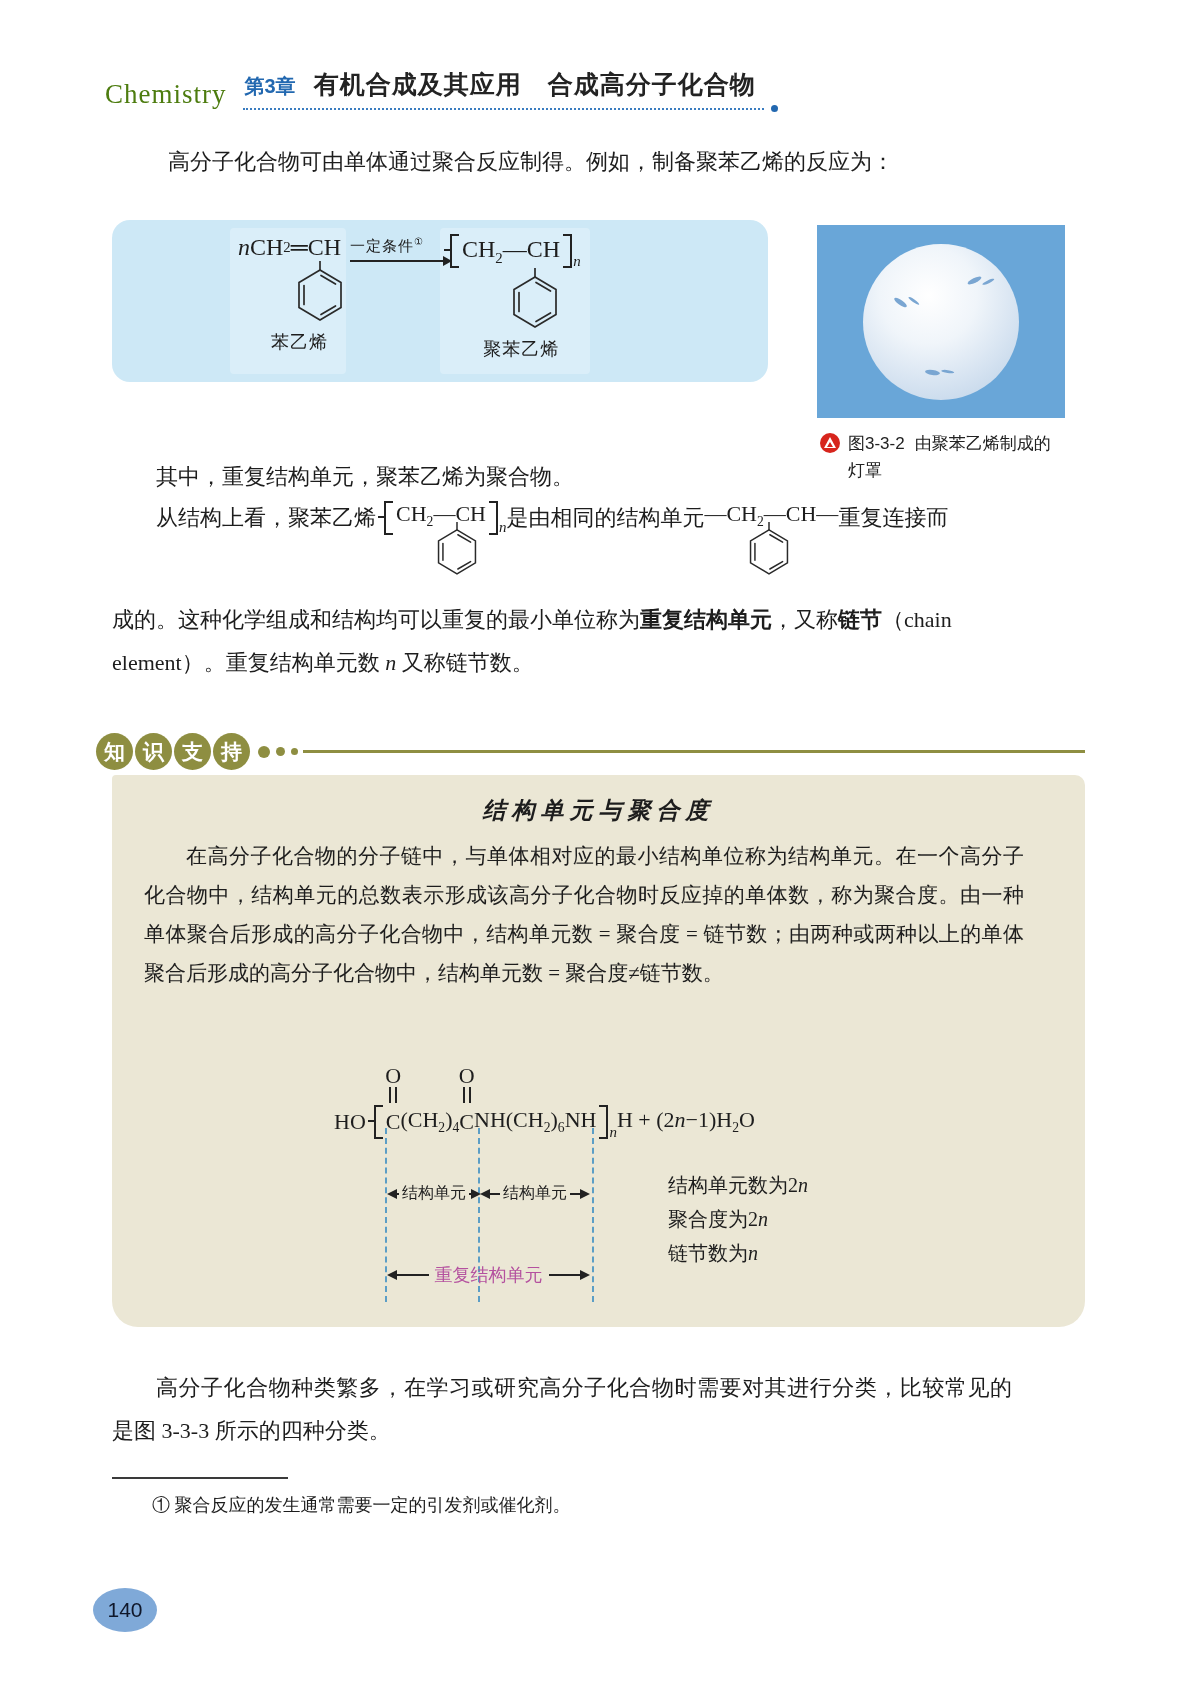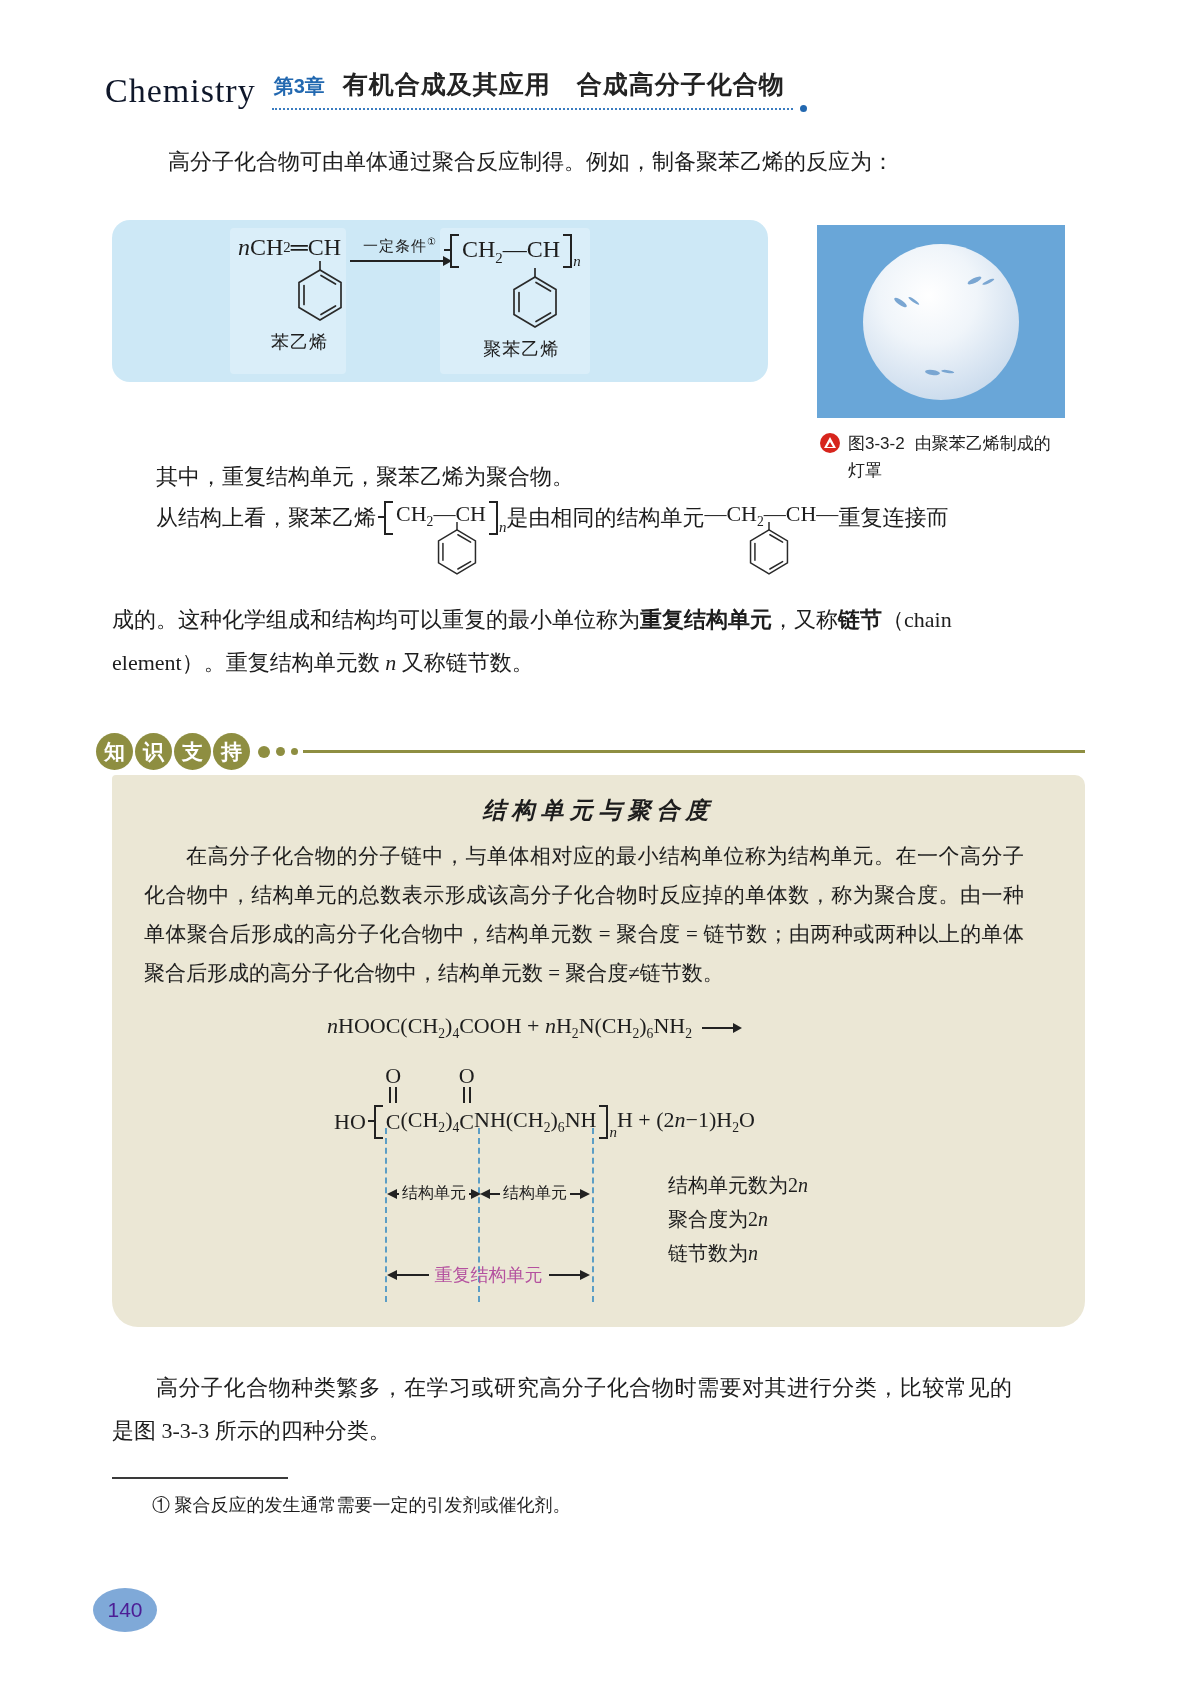--- a/index.html
+++ b/index.html
@@ -4,21 +4,21 @@
 <style>
   html,body { margin:0; padding:0; }
   body {
     width:1190px; height:1683px; background:#ffffff; position:relative;
     font-family:"Liberation Serif", serif; color:#1d1d1d;
     -webkit-font-smoothing:antialiased;
   }
 
   
   .hdr { position:absolute; left:105px; top:68px; display:flex; align-items:flex-end; gap:16px; }
-  .brand { font-size:34px; color:#0f172a; letter-spacing:1px; }
+  .brand { font-size:27px; color:#4d7c0f; letter-spacing:1px; }
   .chap-group { position:relative; display:flex; align-items:baseline; gap:18px;
     padding:0 8px 7px 2px; border-bottom:2px dotted #3a7cc0; }
   .chap { color:#2268b0; font-weight:bold; font-size:20px; font-family:"Liberation Sans",sans-serif; }
   .chap-title { font-weight:bold; font-size:25px; color:#232323; font-family:Liberation Sans, sans-serif; letter-spacing:1px; }
   .chap-group::after { content:""; position:absolute; right:-14px; bottom:-4px;
     width:7px; height:7px; border-radius:50%; background:#2268b0; }
 
   
   .para { position:absolute; font-size:22px; line-height:43px; text-align:justify; }
   #para1 { left:124px; top:140px; width:966px; text-indent:2em; }
@@ -44,21 +44,21 @@
   .formula .seg, .kb-eq .seg { display:inline; }
   sub { font-size:0.62em; }
   sup { font-size:0.6em; }
   i { font-family:"Liberation Serif", serif; }
   .chem-label { font-size:18px; font-family:"Liberation Sans",sans-serif; margin-top:3px; letter-spacing:1px; }
   #struct-react .benzene { transform:translateX(30px); }
   #struct-react .chem-label { transform:translateX(10px); }
   #struct-prod .benzene { transform:translateX(24px); }
   #struct-prod .chem-label { transform:translateX(10px); }
 
-  .rx-arrow { position:absolute; left:238px; top:16px; width:100px; text-align:center;
+  .rx-arrow { position:absolute; left:238px; top:16px; width:100px; 
     font-family:"Liberation Sans",sans-serif; }
   .rx-cond { font-size:15px; letter-spacing:1px; }
   .rx-cond sup { font-size:10px; }
   .rx-line { margin-top:4px; height:2px; background:#222; position:relative; }
   .rx-line::after { content:""; position:absolute; right:-2px; top:-4px;
     border-left:9px solid #222; border-top:5px solid transparent; border-bottom:5px solid transparent; }
 
   
   .bkt { position:relative; width:7px; height:30px; flex:none; }
   .bkt-l { border-left:2px solid #222; border-top:2px solid #222; border-bottom:2px solid #222;
@@ -139,21 +139,21 @@
   #arr3 { left:387px; top:1263px; width:203px; }
   #arr3 .atext { color:#b4519f; font-size:18px; padding:0 6px; }
 
   .kb-notes { position:absolute; left:668px; top:1168px; font-size:20px; line-height:34px; }
 
   
   .fnote-rule { position:absolute; left:112px; top:1477px; width:176px; height:2px; background:#3a3a3a; }
   .fnote { position:absolute; left:152px; top:1493px; font-size:18px; }
   .page-badge { position:absolute; left:93px; top:1588px; width:64px; height:44px; border-radius:50%;
     background:#7fa9d8; display:flex; align-items:center; justify-content:center;
-    font-size:21px; font-family:"Liberation Sans",sans-serif; color:#4c1d95; }
+    font-size:21px; font-family:"Liberation Sans",sans-serif; color:#0f172a; }
 </style>
 </head>
 <body>
 
 <div class="hdr">
   <span class="brand">Chemistry</span>
   <span class="chap-group">
     <span class="chap">第3章</span>
     <span class="chap-title">有机合成及其应用　合成高分子化合物</span>
   </span>
@@ -263,24 +263,20 @@
   <span class="bdot d1"></span>
   <span class="bdot d2"></span>
   <span class="bdot d3"></span>
   <span class="bline"></span>
 </div>
 
 <div class="kb-box">
   <div class="kb-title">结构单元与聚合度</div>
   <div class="kb-body">在高分子化合物的分子链中，与单体相对应的最小结构单位称为结构单元。在一个高分子化合物中，结构单元的总数表示形成该高分子化合物时反应掉的单体数，称为聚合度。由一种单体聚合后形成的高分子化合物中，结构单元数 = 聚合度 = 链节数；由两种或两种以上的单体聚合后形成的高分子化合物中，结构单元数 = 聚合度≠链节数。</div>
 
-  <div class="kb-eq" id="kb-eq1">
-    <span class="seg"><i>n</i><span>HOOC(CH</span><sub>2</sub><span>)</span><sub>4</sub><span>COOH + </span><i>n</i><span>H</span><sub>2</sub><span>N(CH</span><sub>2</sub><span>)</span><sub>6</sub><span>NH</span><sub>2</sub></span>
-    <span class="eq-arrow"></span>
-  </div>
 
   <div class="kb-eq" id="kb-eq2">
     <span class="eq2-row">
       <span class="seg"><span>HO</span></span>
       <span class="bkt bkt-l"></span>
       <span class="co">
         <span class="o-letter">O</span>
         <span class="dbl"></span>
         <span>C</span>
       </span>

